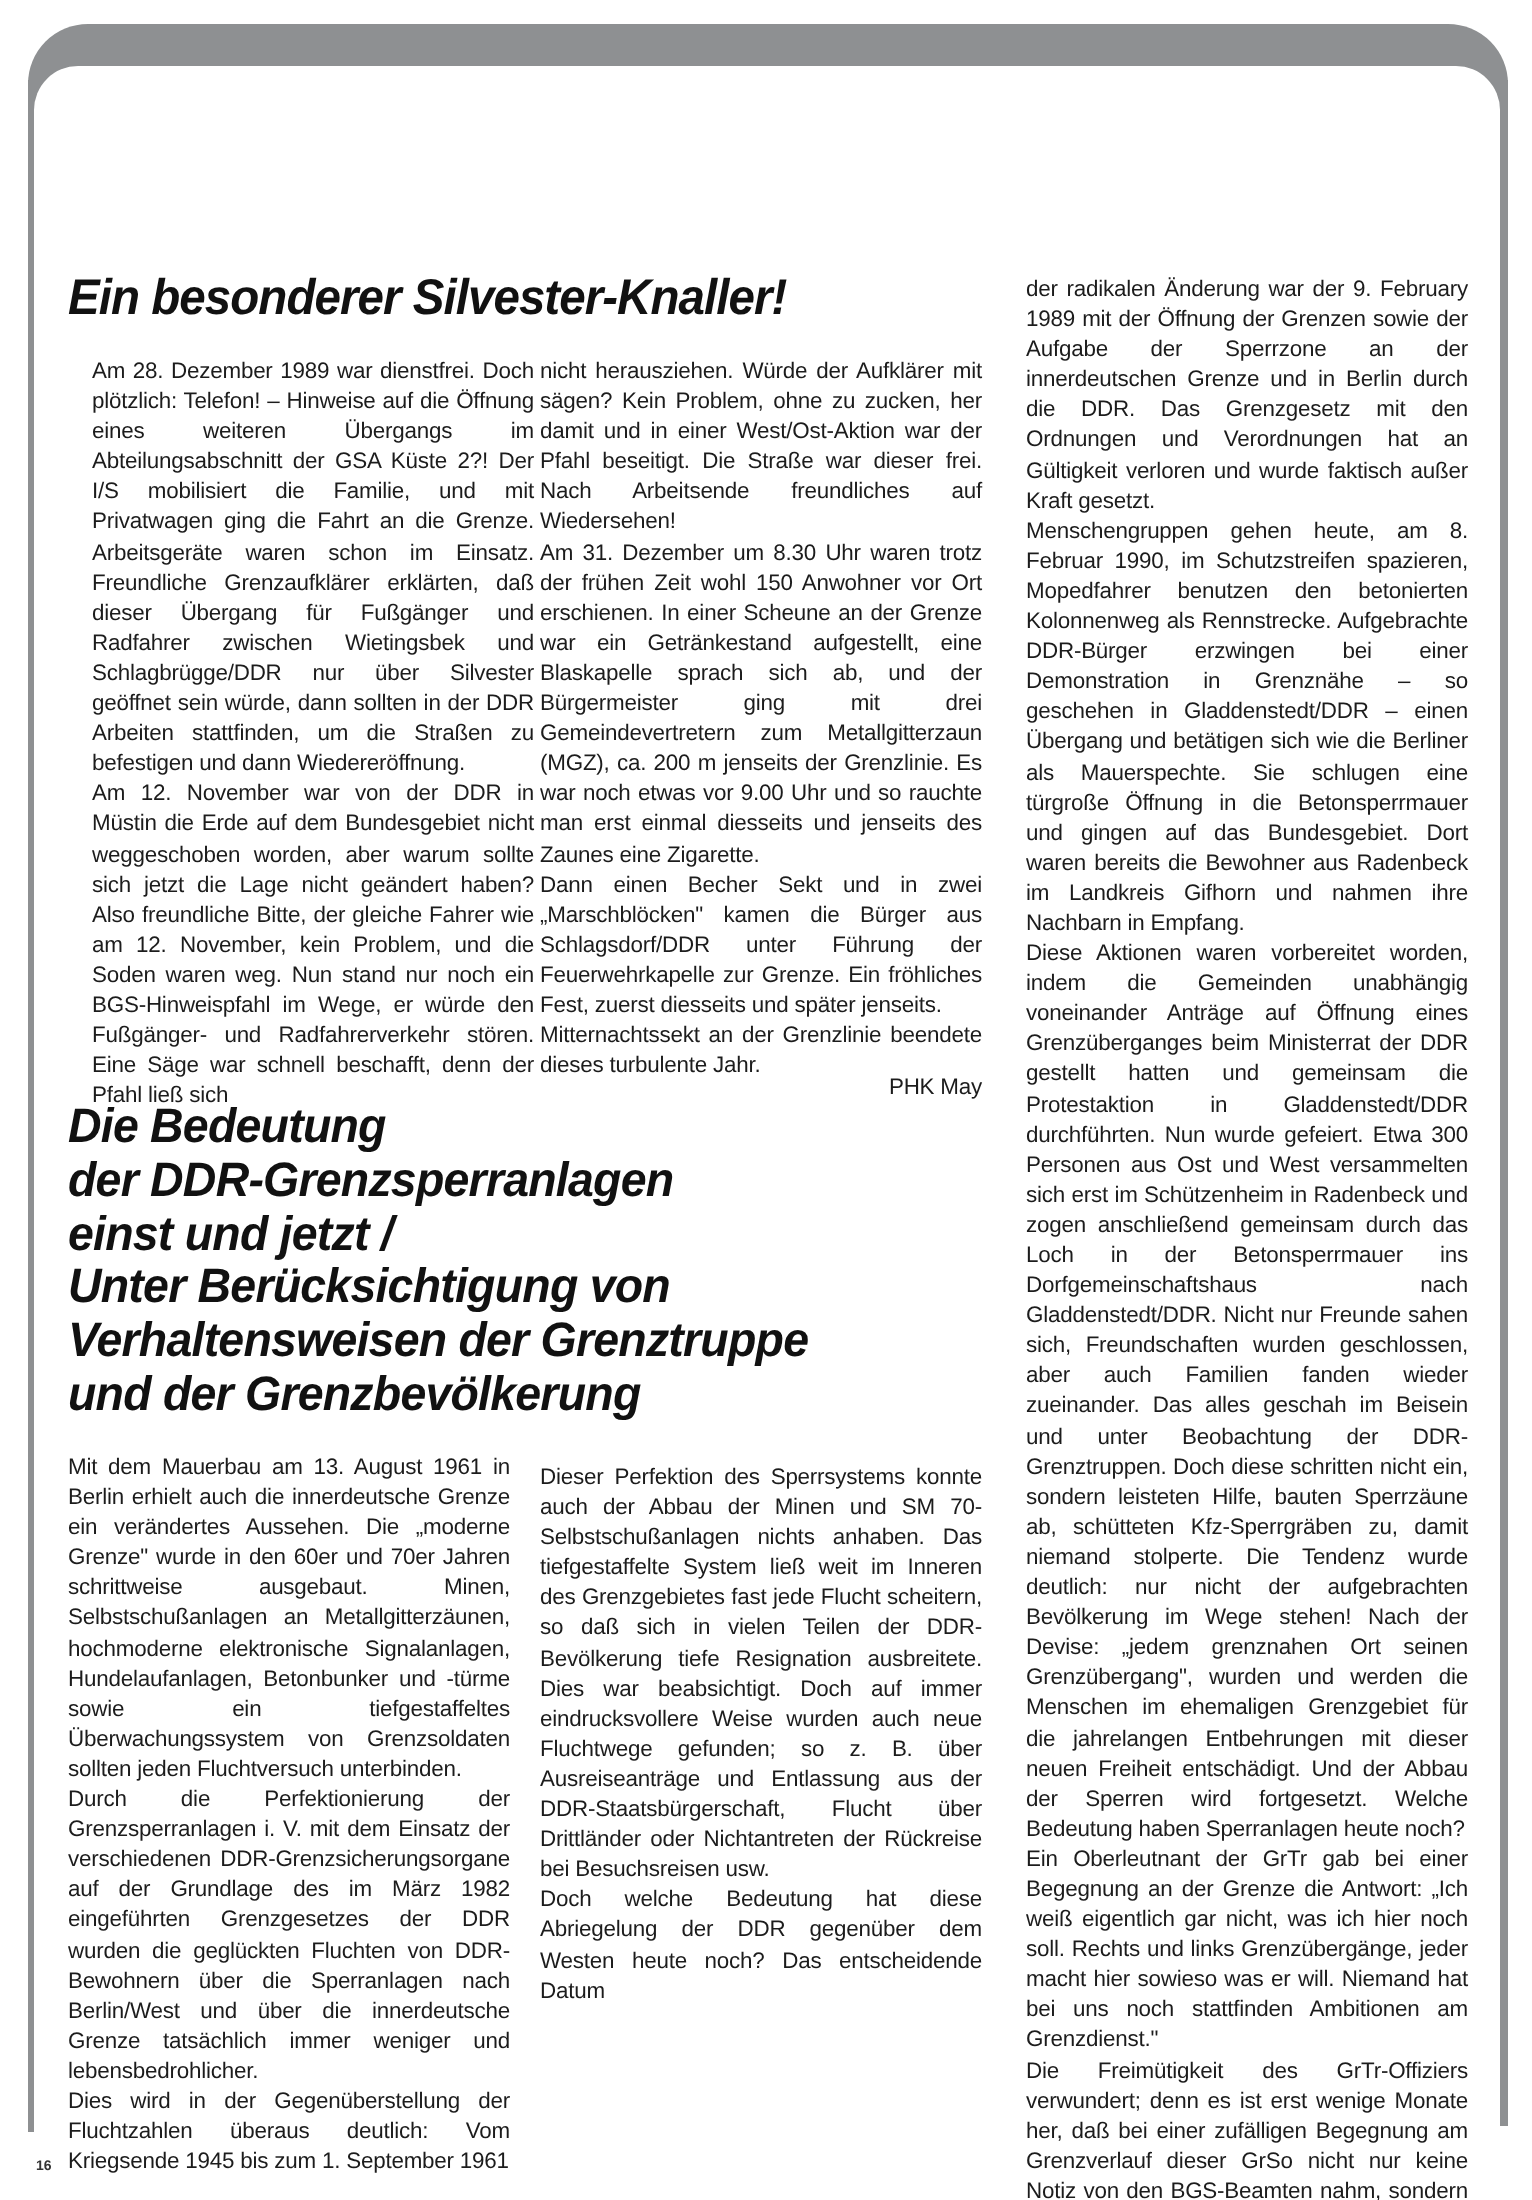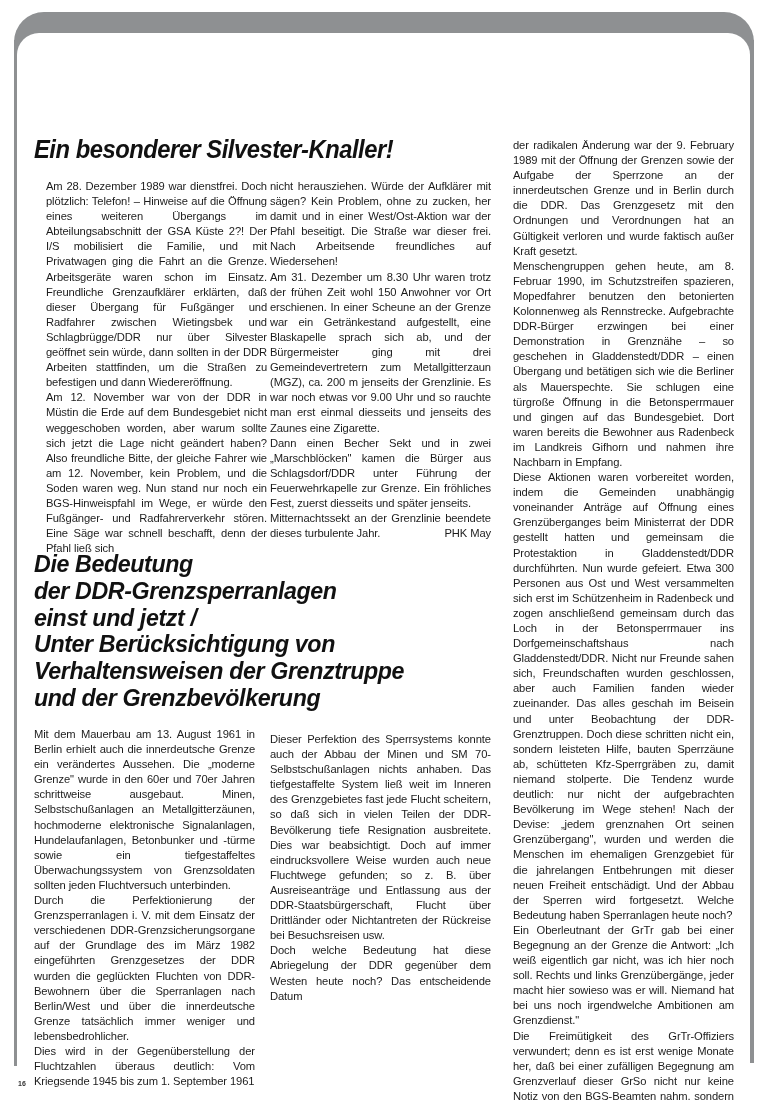--- a/index.html
+++ b/index.html
@@ -16,21 +16,21 @@
          letter-spacing: -0.1px; }
   .col p { margin: 0; }
   .h1 { position: absolute; left: 34px; top: 135px; font-size: 25px; font-weight: bold;
         font-style: italic; letter-spacing: -0.5px; color: #111; white-space: nowrap;
         transform: scaleX(0.95); transform-origin: left; }
   .h2 { position: absolute; left: 34px; top: 551px; font-size: 24.2px; line-height: 26.8px;
         font-weight: bold; font-style: italic; letter-spacing: -0.4px; color: #111;
         white-space: nowrap; transform: scaleX(0.96); transform-origin: left; }
   .h2 div { margin: 0; }
   .page-num { position: absolute; left: 18px; top: 1080px; font-size: 7px; font-weight: bold; color: #333; }
-  .sig { float: right; }
+  .sig { float: right; margin-top: 11px; }
 </style>
 </head>
 <body>
 
 <div>
   <div class="frame-top"></div>
   <div class="frame-inner"></div>
   <div class="frame-left"></div>
   <div class="frame-right"></div>
 </div>
@@ -66,17 +66,17 @@
 
 <div class="col" style="left:270px; top:732px; width:221px;">
   <p>Dieser Perfektion des Sperrsystems konnte auch der Abbau der Minen und SM 70-Selbstschußanlagen nichts anhaben. Das tiefgestaffelte System ließ weit im Inneren des Grenzgebietes fast jede Flucht scheitern, so daß sich in vielen Teilen der DDR-Bevölkerung tiefe Resignation ausbreitete. Dies war beabsichtigt. Doch auf immer eindrucksvollere Weise wurden auch neue Fluchtwege gefunden; so z. B. über Ausreiseanträge und Entlassung aus der DDR-Staatsbürgerschaft, Flucht über Drittländer oder Nichtantreten der Rückreise bei Besuchsreisen usw.</p>
   <p>Doch welche Bedeutung hat diese Abriegelung der DDR gegenüber dem Westen heute noch? Das entscheidende Datum</p>
 </div>
 
 <div class="col" style="left:513px; top:138px; width:221px;">
   <p>der radikalen Änderung war der 9. February 1989 mit der Öffnung der Grenzen sowie der Aufgabe der Sperrzone an der innerdeutschen Grenze und in Berlin durch die DDR. Das Grenzgesetz mit den Ordnungen und Verordnungen hat an Gültigkeit verloren und wurde faktisch außer Kraft gesetzt.</p>
   <p>Menschengruppen gehen heute, am 8. Februar 1990, im Schutzstreifen spazieren, Mopedfahrer benutzen den betonierten Kolonnenweg als Rennstrecke. Aufgebrachte DDR-Bürger erzwingen bei einer Demonstration in Grenznähe – so geschehen in Gladdenstedt/DDR – einen Übergang und betätigen sich wie die Berliner als Mauerspechte. Sie schlugen eine türgroße Öffnung in die Betonsperrmauer und gingen auf das Bundesgebiet. Dort waren bereits die Bewohner aus Radenbeck im Landkreis Gifhorn und nahmen ihre Nachbarn in Empfang.</p>
   <p>Diese Aktionen waren vorbereitet worden, indem die Gemeinden unabhängig voneinander Anträge auf Öffnung eines Grenzüberganges beim Ministerrat der DDR gestellt hatten und gemeinsam die Protestaktion in Gladdenstedt/DDR durchführten. Nun wurde gefeiert. Etwa 300 Personen aus Ost und West versammelten sich erst im Schützenheim in Radenbeck und zogen anschließend gemeinsam durch das Loch in der Betonsperrmauer ins Dorfgemeinschaftshaus nach Gladdenstedt/DDR. Nicht nur Freunde sahen sich, Freundschaften wurden geschlossen, aber auch Familien fanden wieder zueinander. Das alles geschah im Beisein und unter Beobachtung der DDR-Grenztruppen. Doch diese schritten nicht ein, sondern leisteten Hilfe, bauten Sperrzäune ab, schütteten Kfz-Sperrgräben zu, damit niemand stolperte. Die Tendenz wurde deutlich: nur nicht der aufgebrachten Bevölkerung im Wege stehen! Nach der Devise: „jedem grenznahen Ort seinen Grenzübergang", wurden und werden die Menschen im ehemaligen Grenzgebiet für die jahrelangen Entbehrungen mit dieser neuen Freiheit entschädigt. Und der Abbau der Sperren wird fortgesetzt. Welche Bedeutung haben Sperranlagen heute noch?</p>
-  <p>Ein Oberleutnant der GrTr gab bei einer Begegnung an der Grenze die Antwort: „Ich weiß eigentlich gar nicht, was ich hier noch soll. Rechts und links Grenzübergänge, jeder macht hier sowieso was er will. Niemand hat bei uns noch irgendwelche Ambitionen am Grenzdienst."</p>
+  <p>Ein Oberleutnant der GrTr gab bei einer Begegnung an der Grenze die Antwort: „Ich weiß eigentlich gar nicht, was ich hier noch soll. Rechts und links Grenzübergänge, jeder macht hier sowieso was er will. Niemand hat bei uns noch stattfinden Ambitionen am Grenzdienst."</p>
   <p>Die Freimütigkeit des GrTr-Offiziers verwundert; denn es ist erst wenige Monate her, daß bei einer zufälligen Begegnung am Grenzverlauf dieser GrSo nicht nur keine Notiz von den BGS-Beamten nahm, sondern durch sein Verhalten die „Klassenfeindschaft" erkennen ließ. Inzwischen hat fast jede Grenzstreife Gesprächskon-</p>
 </div>
 
 <div class="page-num">16</div>
 
 </body></html>

